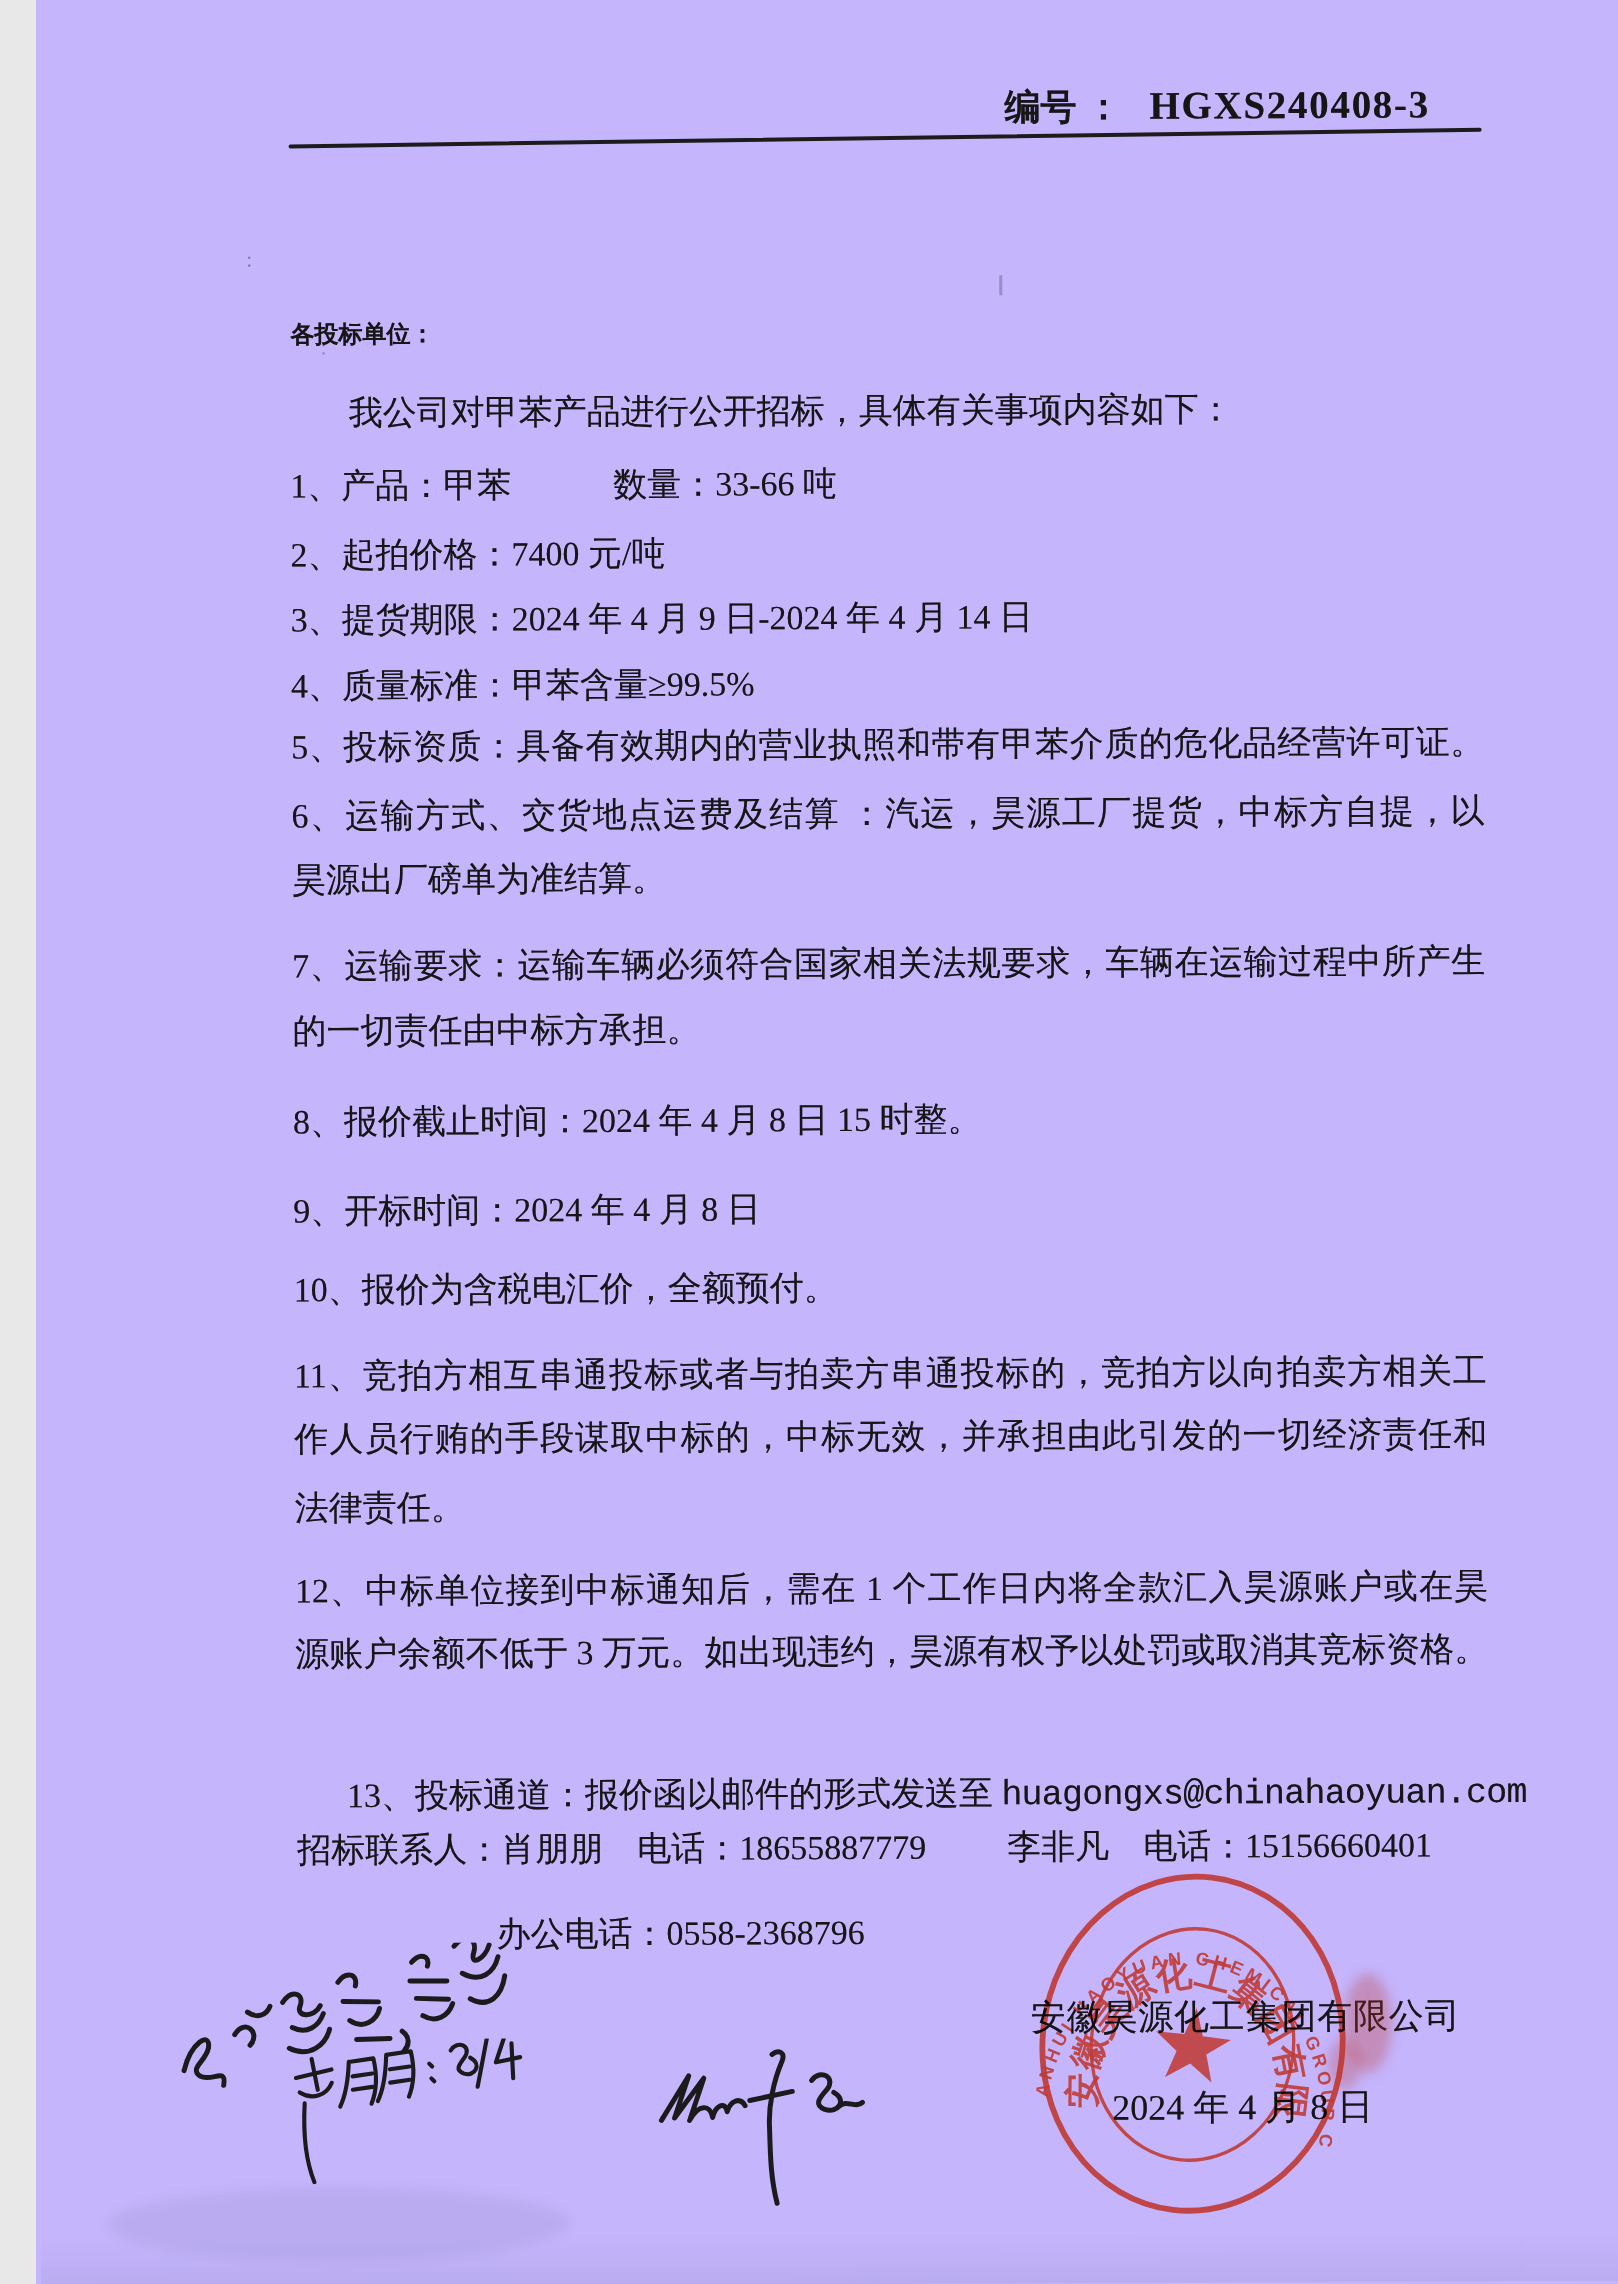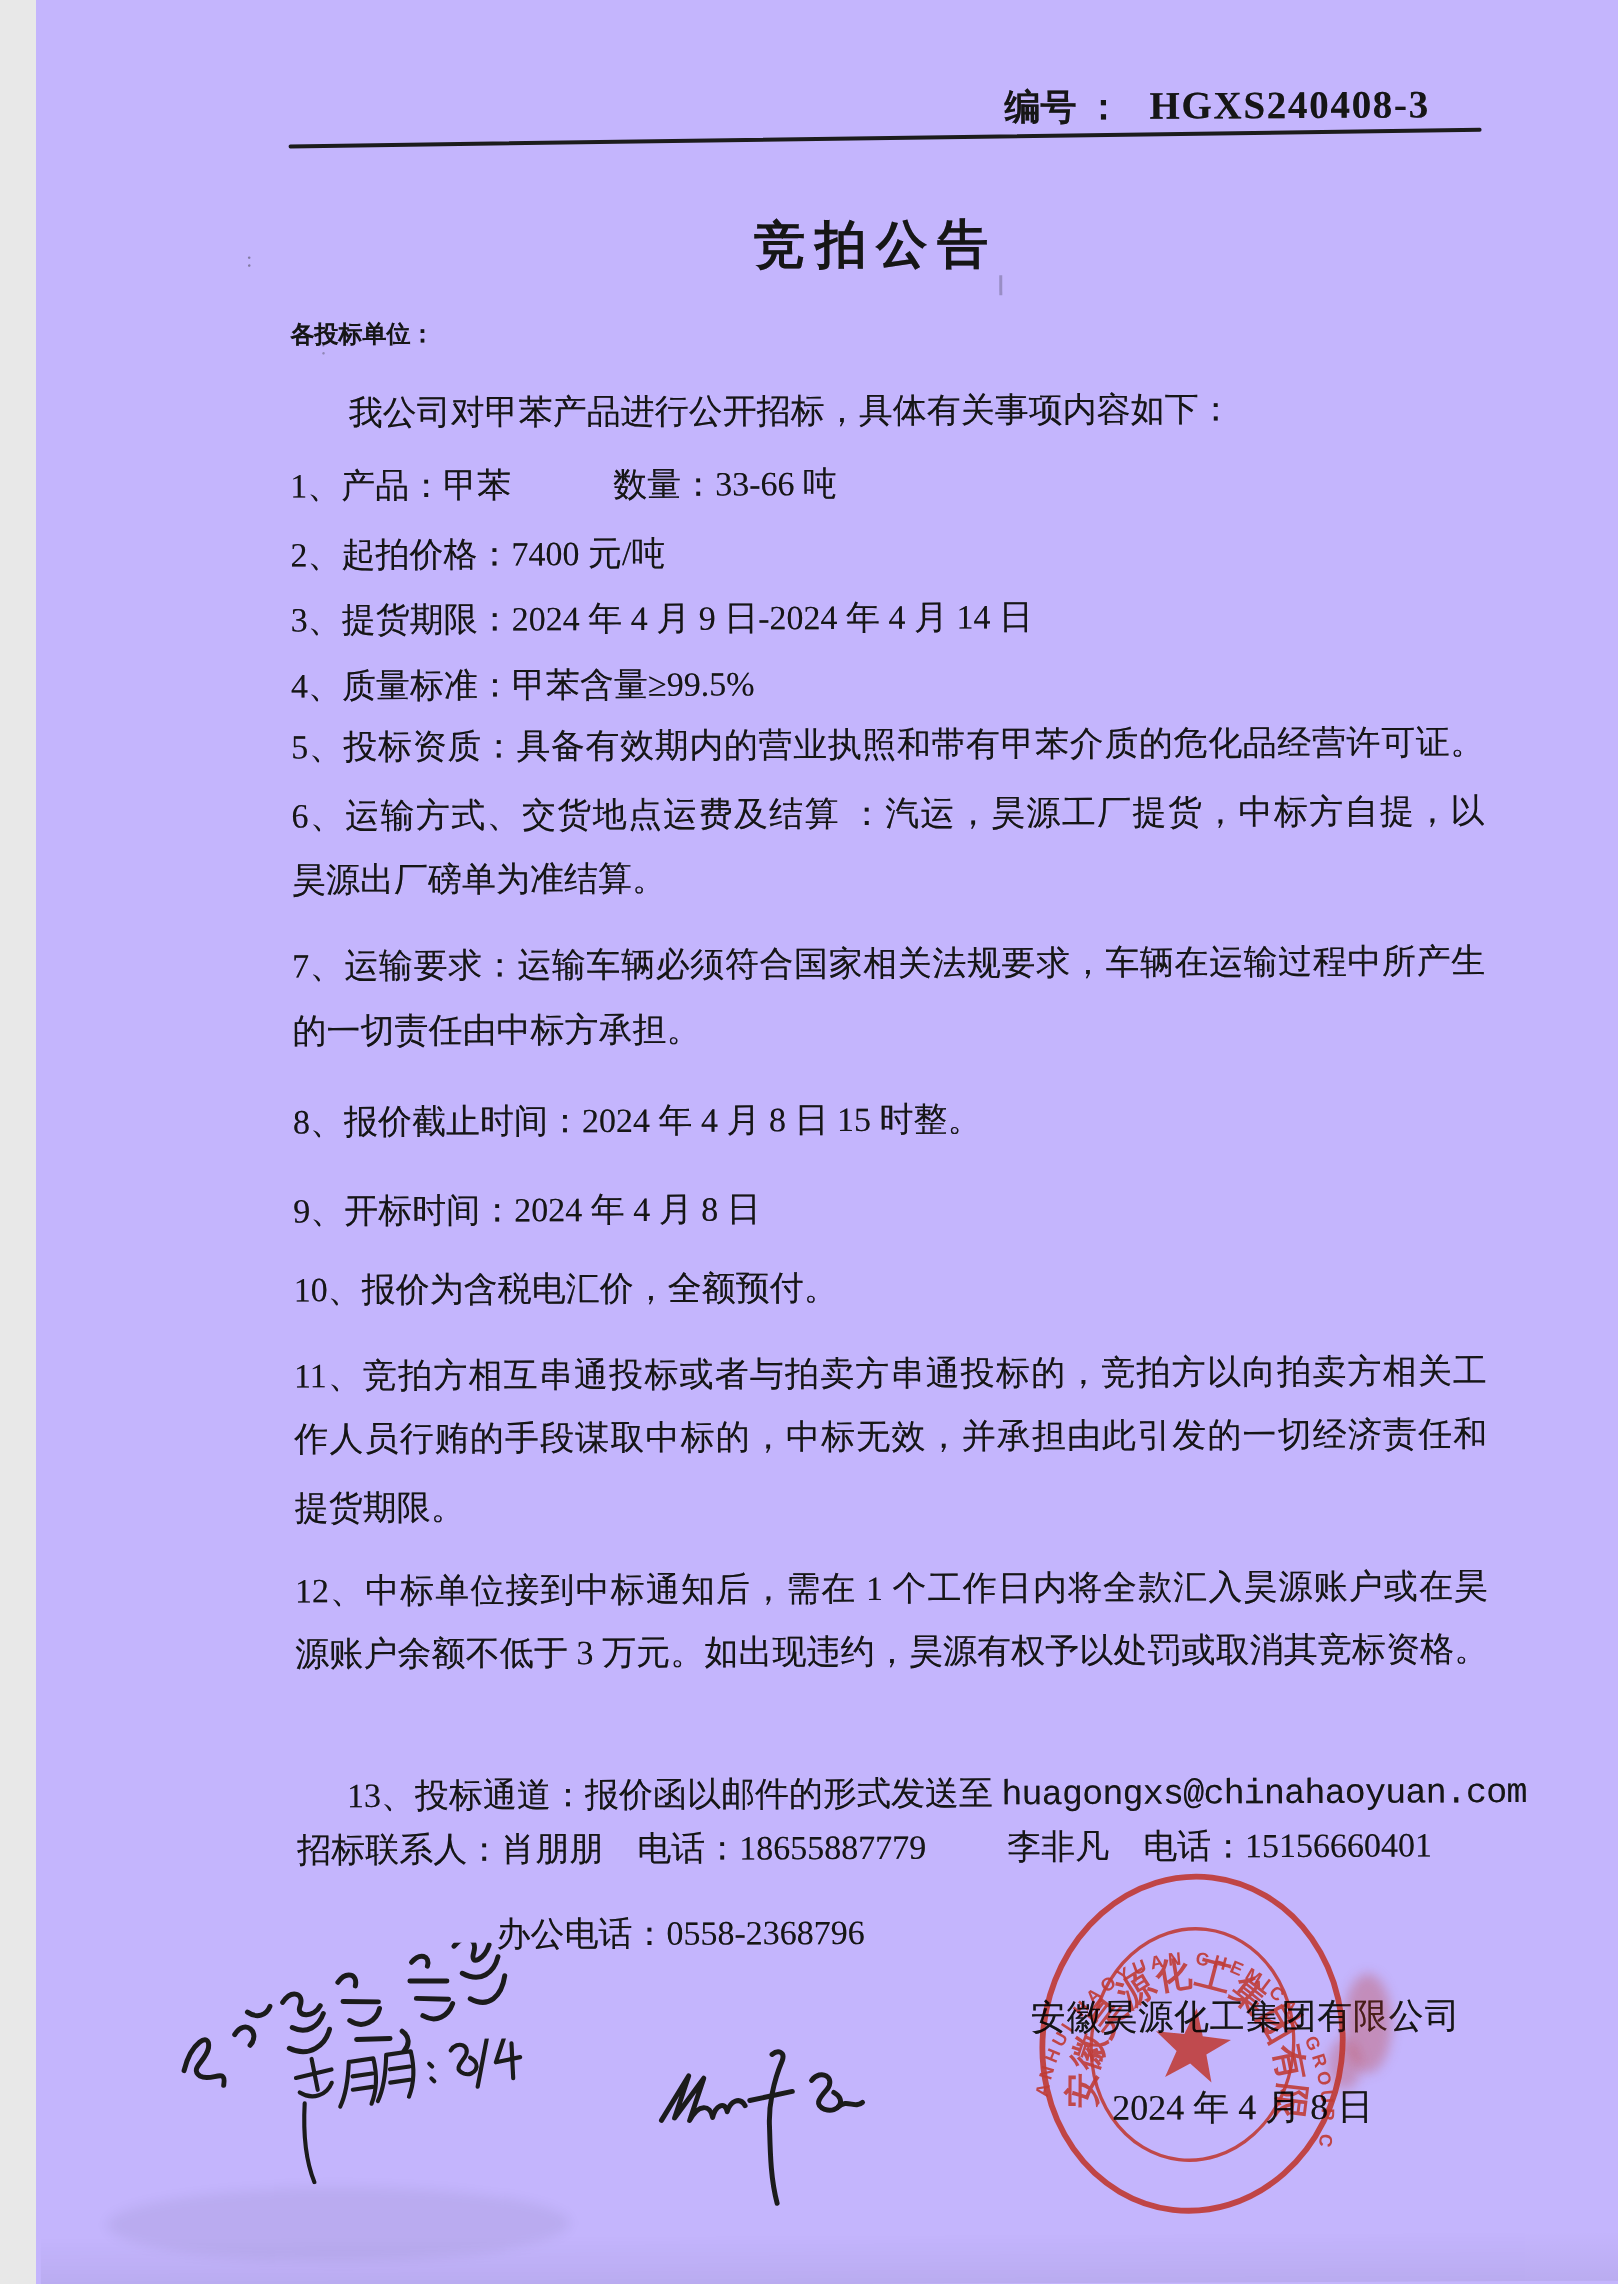--- a/index.html
+++ b/index.html
@@ -35,40 +35,39 @@
   <div id="content">
 
     <span class="t" id="doc-no-label" style="left:973px;top:86px;">编号 ：</span>
     <span class="t" id="doc-no-code" style="left:1118px;top:83px;">HGXS240408-3</span>
     <div id="head-rule"></div>
 
     <span class="artifact" style="left:214px;top:245px;">:</span>
     <span class="artifact" style="left:288px;top:333px;opacity:.35;">:</span>
     <div style="position:absolute;left:967px;top:276px;width:2.5px;height:20px;background:#000;opacity:.22;"></div>
 
-    <div class="t" id="doc-title" style="left:722px;top:214px;">竞拍公告</div>
 
     <div class="t bold" style="left:258px;top:317px;font-size:24px;">各投标单位：</div>
     <div class="t" style="left:316px;top:390px;">我公司对甲苯产品进行公开招标，具体有关事项内容如下：</div>
 
     <div class="t" style="left:257px;top:463px;">1、产品：甲苯　　　数量：33-66 吨</div>
     <div class="t" style="left:257px;top:532px;">2、起拍价格：7400 元/吨</div>
     <div class="t" style="left:257px;top:597px;">3、提货期限：2024 年 4 月 9 日-2024 年 4 月 14 日</div>
     <div class="t" style="left:257px;top:663px;">4、质量标准：甲苯含量≥99.5%</div>
     <div class="t w" style="left:257px;top:724px;">5、投标资质：具备有效期内的营业执照和带有甲苯介质的危化品经营许可证。</div>
     <div class="t w" style="left:257px;top:793px;">6、运输方式、交货地点运费及结算 ：汽运，昊源工厂提货，中标方自提，以</div>
     <div class="t" style="left:257px;top:857px;">昊源出厂磅单为准结算。</div>
     <div class="t w" style="left:257px;top:943px;">7、运输要求：运输车辆必须符合国家相关法规要求，车辆在运输过程中所产生</div>
     <div class="t" style="left:257px;top:1008px;">的一切责任由中标方承担。</div>
     <div class="t" style="left:257px;top:1099px;">8、报价截止时间：2024 年 4 月 8 日 15 时整。</div>
     <div class="t" style="left:257px;top:1188px;">9、开标时间：2024 年 4 月 8 日</div>
     <div class="t" style="left:257px;top:1267px;">10、报价为含税电汇价，全额预付。</div>
     <div class="t w" style="left:257px;top:1353px;">11、竞拍方相互串通投标或者与拍卖方串通投标的，竞拍方以向拍卖方相关工</div>
     <div class="t w" style="left:257px;top:1416px;">作人员行贿的手段谋取中标的，中标无效，并承担由此引发的一切经济责任和</div>
-    <div class="t" style="left:257px;top:1485px;">提货期限。</div>
+    <div class="t" style="left:257px;top:1485px;">法律责任。</div>
     <div class="t w" style="left:257px;top:1568px;">12、中标单位接到中标通知后，需在 1 个工作日内将全款汇入昊源账户或在昊</div>
     <div class="t w" style="left:257px;top:1631px;">源账户余额不低于 3 万元。如出现违约，昊源有权予以处罚或取消其竞标资格。</div>
 
     <div class="t" style="left:257px;top:1730px;">
       <span>13、投标通道：报价函以邮件的形式发送至 </span><span class="mono">huagongxs@chinahaoyuan.com</span>
     </div>
 
     <div>
       <span class="t" style="left:258px;top:1827px;">招标联系人：肖朋朋　电话：18655887779</span>
       <span class="t" style="left:968px;top:1827px;">李非凡　电话：15156660401</span>

